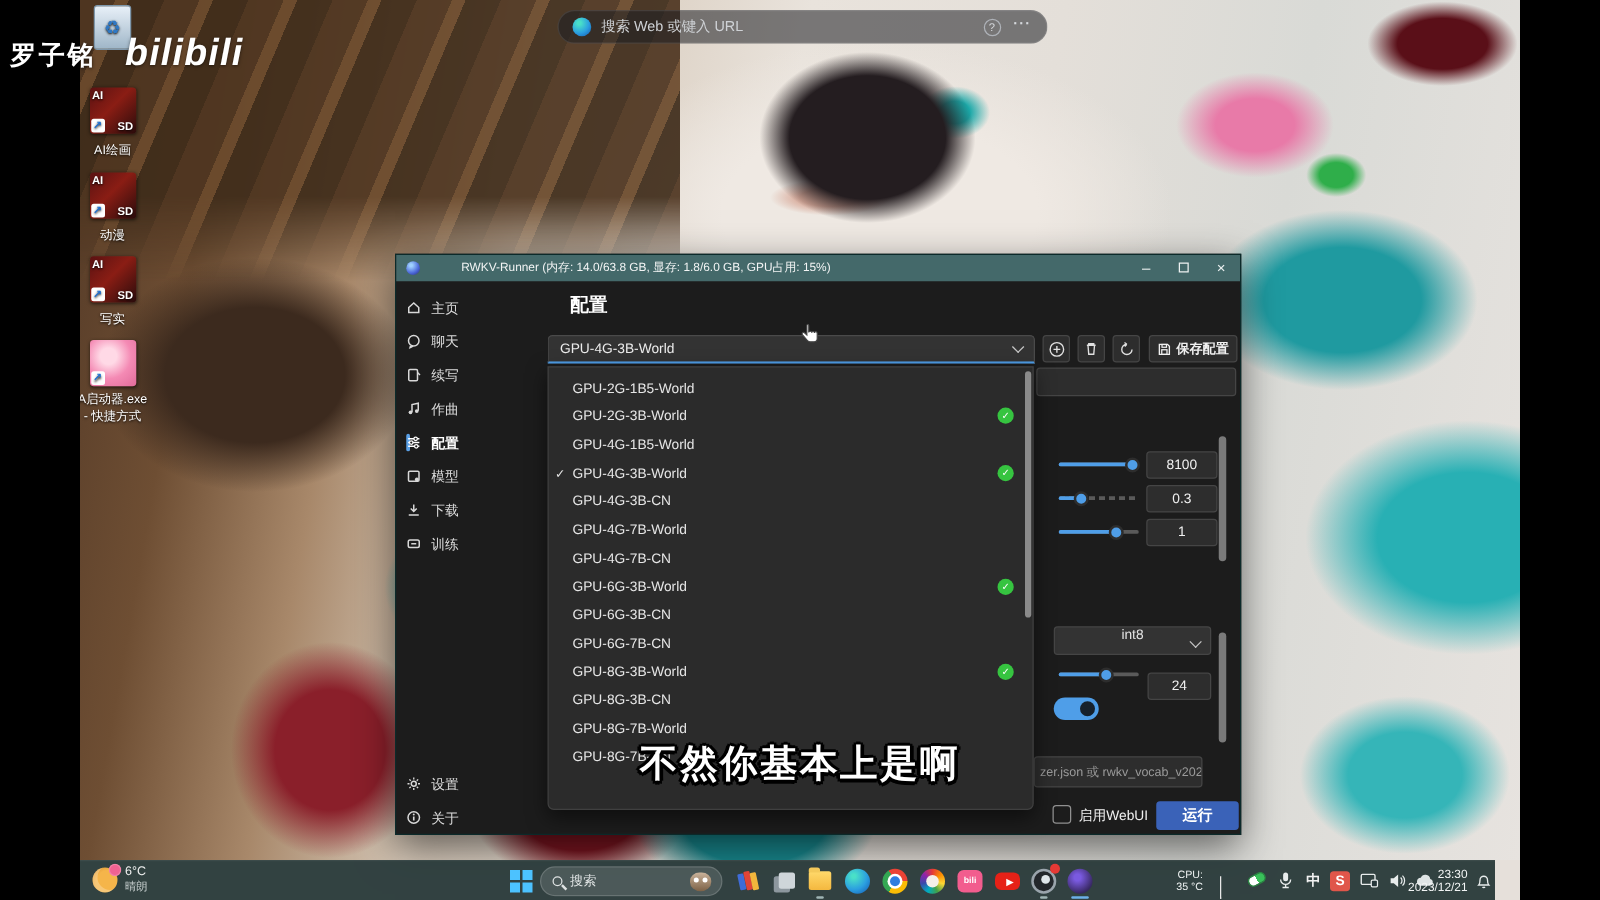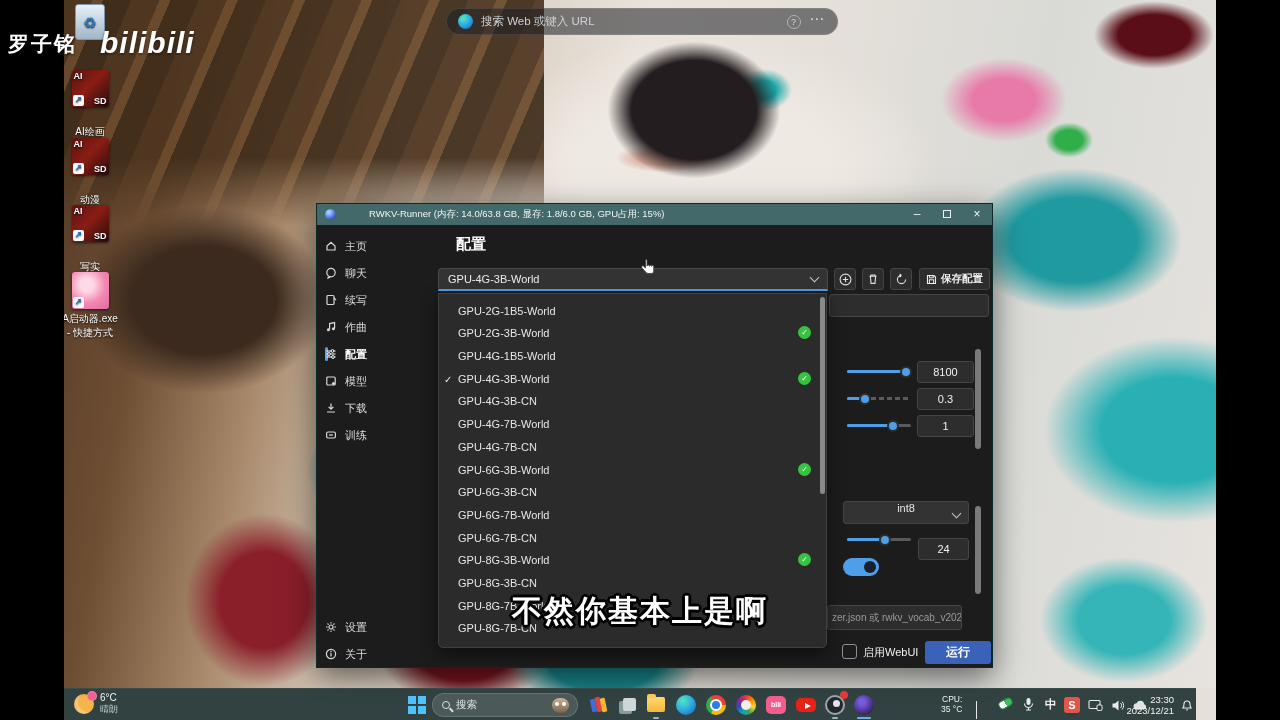--- a/index.html
+++ b/index.html
@@ -28,21 +28,21 @@
       radial-gradient(ellipse 110px 120px at 200px 600px, #8a1f2a 40%, rgba(138,31,42,0) 72%),
       radial-gradient(ellipse 160px 120px at 140px 300px, #3c2a1e 45%, rgba(60,42,30,0) 78%),
       linear-gradient(100deg, #543a27 0%, #6e4e33 10%, #a8886a 20%, #d6c8b8 30%, #e9e3dc 46%, #e4dfd9 62%, #d9dad6 78%, #e7e3df 100%);
   }
   #shelf { position:absolute; left:0; top:0; width:480px; height:225px; opacity:.92;
     background:repeating-linear-gradient(113deg, #4e3520 0 26px, #6b4a2c 26px 36px, #3f2c1a 36px 62px);
     -webkit-mask-image:linear-gradient(180deg,#000 70%,transparent); mask-image:linear-gradient(180deg,#000 70%,transparent); }
 
   
   .dicon { position:absolute; width:88px; text-align:center; color:#fff; font-size:10px; text-shadow:0 1px 2px #000; }
-  .dthumb { width:37px; height:37px; margin:0 auto 18px; border-radius:3px; position:relative;
+  .dthumb { width:37px; height:37px; margin:0 auto 6px; border-radius:3px; position:relative;
     background:linear-gradient(135deg,#5a1212 0%, #8a1d14 45%, #2a0c0c 100%); box-shadow:0 1px 3px rgba(0,0,0,.6); }
   .dthumb .ai { position:absolute; left:2px; top:1px; font-size:9px; font-weight:bold; color:#fff; }
   .dthumb .sd { position:absolute; right:2px; bottom:1px; font-size:9px; font-weight:bold; color:#fff; }
   .sc-arrow { position:absolute; left:1px; bottom:1px; width:11px; height:11px; background:#fff; border-radius:2px;
     color:#1f6fd0; font-size:9px; line-height:11px; font-weight:bold; }
   .bin { width:30px; height:36px; margin:0 auto; background:linear-gradient(180deg,#e8f0f8,#9fb6c8); border-radius:3px;
     color:#2f78c4; font-size:15px; line-height:36px; text-align:center; border:1px solid #7e97ab; }
   .pinkthumb { width:37px; height:37px; margin:0 auto 3px; border-radius:3px; position:relative;
     background:radial-gradient(circle at 40% 35%, #ffd9e6 20%, #f48ab4 55%, #e06a9a 100%); box-shadow:0 1px 3px rgba(0,0,0,.6); }
 
@@ -397,23 +397,20 @@
         <span>GPU-4G-7B-CN</span>
       </div>
     <div class="dd-row">
         <span>GPU-6G-3B-World</span>
         <span class="dd-badge">✓</span>
       </div>
     <div class="dd-row">
         <span>GPU-6G-3B-CN</span>
       </div>
     <div class="dd-row">
-        <span>GPU-6G-7B-World</span>
-      </div>
-    <div class="dd-row">
         <span>GPU-6G-7B-CN</span>
       </div>
     <div class="dd-row">
         <span>GPU-8G-3B-World</span>
         <span class="dd-badge">✓</span>
       </div>
     <div class="dd-row">
         <span>GPU-8G-3B-CN</span>
       </div>
     <div class="dd-row">

